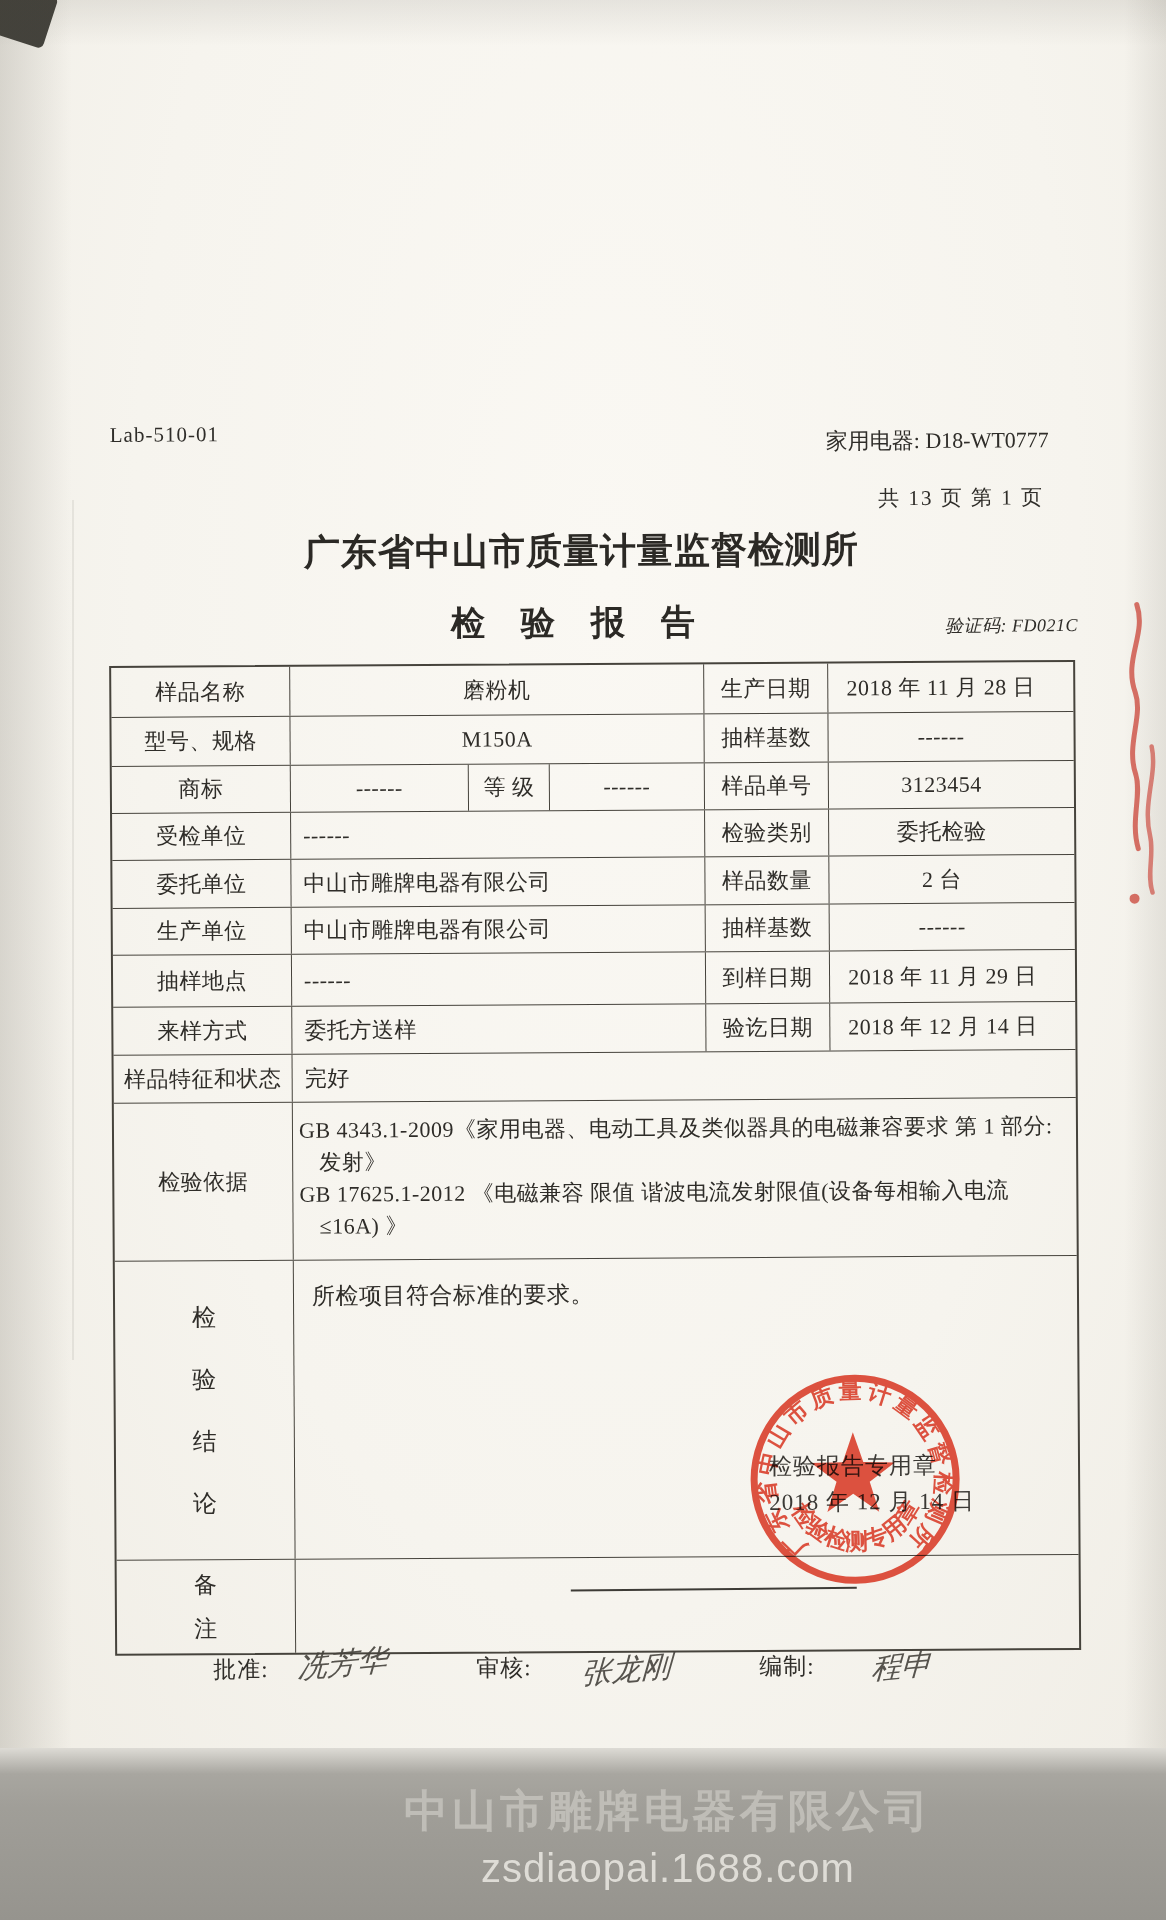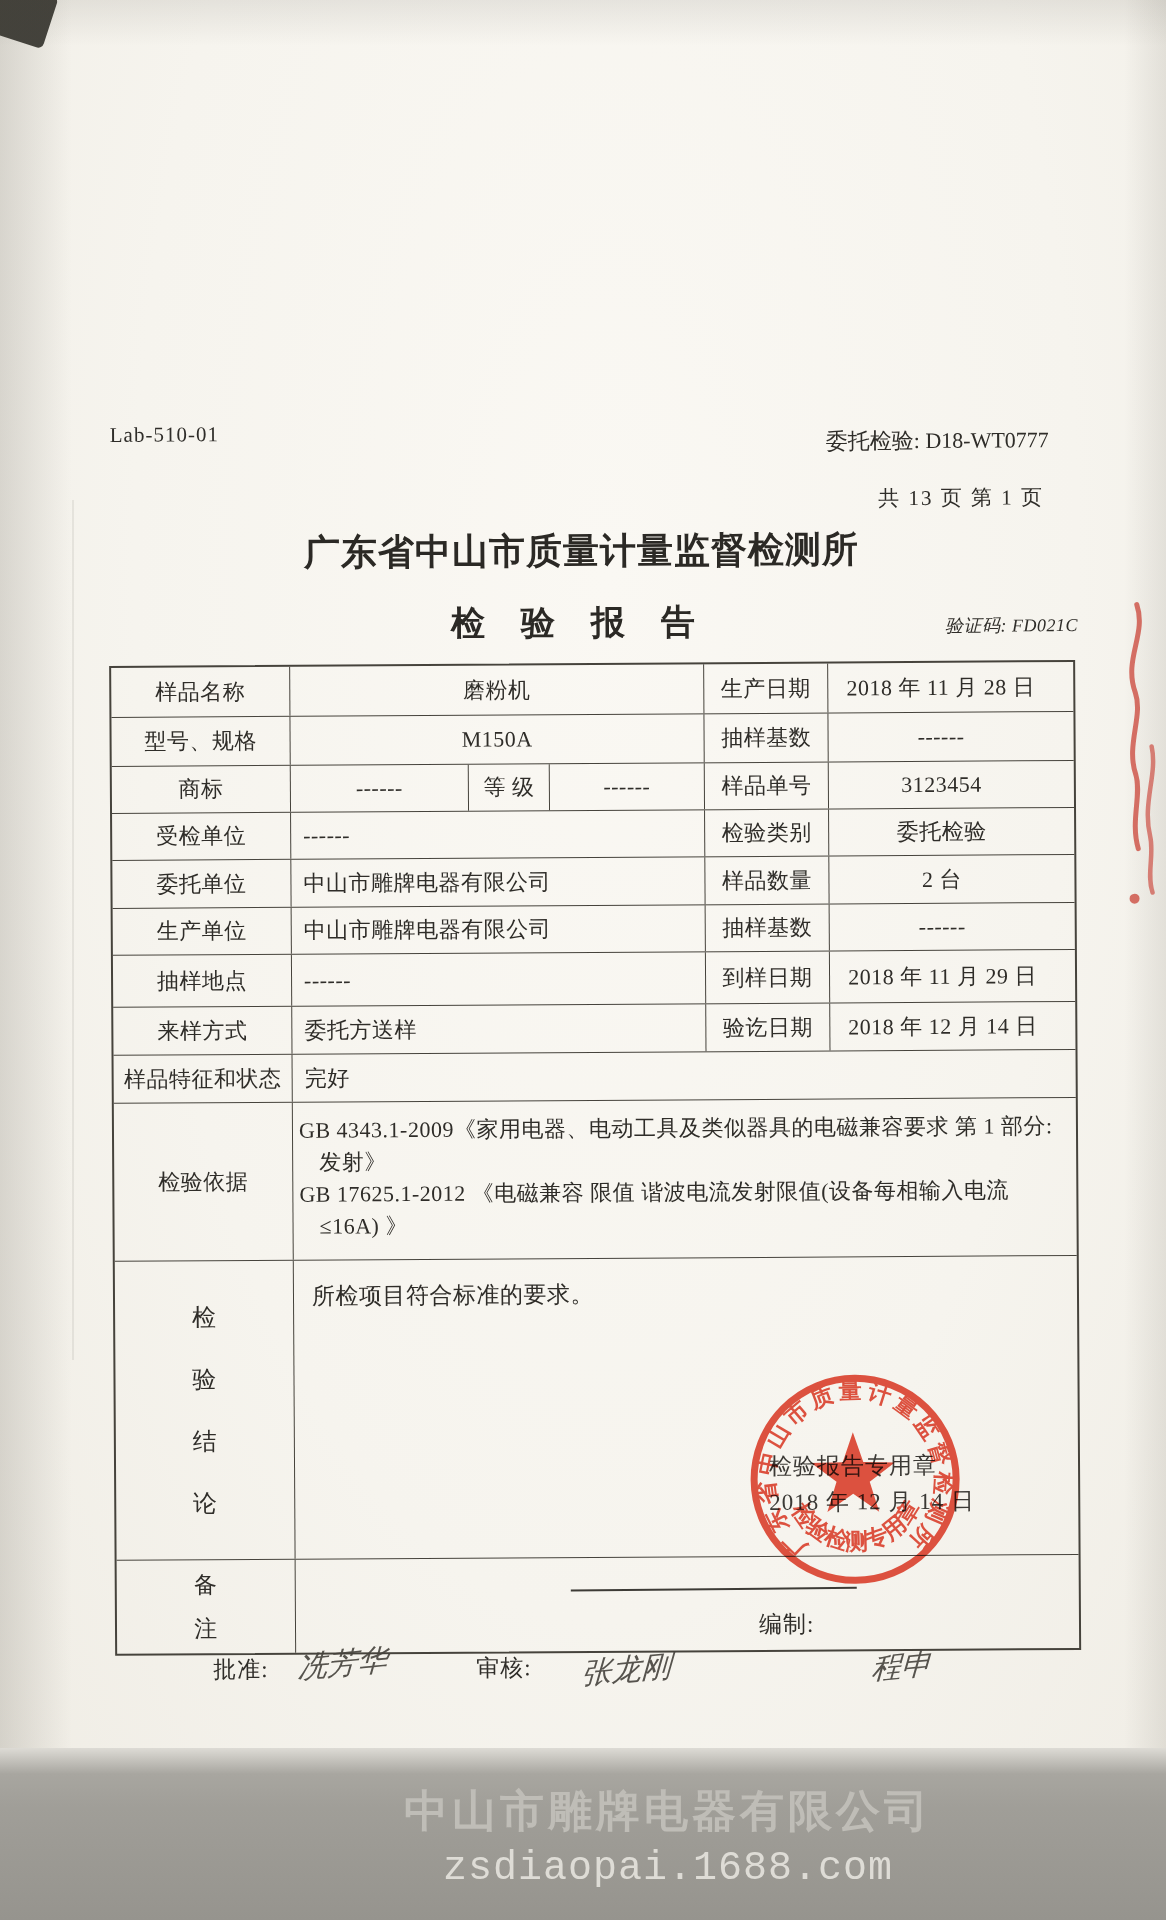--- a/index.html
+++ b/index.html
@@ -56,39 +56,39 @@
             transform:rotate(-5deg) skewX(-8deg);display:inline-block;opacity:.9;white-space:nowrap;}
   
   .margin-marks{left:1104px;top:600px;z-index:2;}
   
   .band{position:absolute;left:0;top:1748px;width:1166px;height:172px;
         background:linear-gradient(#dddbd5 0,#a8a6a0 26px,#a09e98 60px,#96948e 100%);}
   .wm-company{position:absolute;left:668px;top:34px;transform:translateX(-50%);font-size:44px;
               font-weight:bold;font-family:"Liberation Sans","DejaVu Sans",sans-serif;
               color:#bfbdb7;letter-spacing:4px;white-space:nowrap;}
   .wm-url{position:absolute;left:668px;top:98px;transform:translateX(-50%);font-size:40px;
-          font-family:Liberation Mono, monospace;color:#dedcd6;
+          font-family:Liberation Sans, sans-serif;color:#dedcd6;
           letter-spacing:1px;white-space:nowrap;}
 </style>
 </head>
 <body>
 
 <div class="page">
 
   <div class="corner-shadow"></div>
   <div class="edge-left"></div>
   <div class="edge-top"></div>
   <div class="edge-right"></div>
   <div class="crease"></div>
 
   <div class="sheet">
 
     <div class="abs form-code">Lab-510-01</div>
     <div class="abs report-no">
-      <span>委托检验:</span>
+      <span>家用电器:</span>
       <span>D18-WT0777</span>
     </div>
     <div class="abs page-info">共 13 页 第 1 页</div>
     <div class="abs org-title">广东省中山市质量计量监督检测所</div>
     <div class="abs doc-title">检验报告</div>
     <div class="abs verify">
       <span>验证码:</span>
       <span>FD021C</span>
     </div>
 
@@ -196,21 +196,21 @@
     </svg>
 
     <div class="abs sig-label" style="left:192px;top:1652px;margin-left:16px;">批准:</div>
     <div class="abs" style="left:292px;top:1642px;">
       <span class="sig-name">冼芳华</span>
     </div>
     <div class="abs sig-label" style="left:471px;top:1652px;">审核:</div>
     <div class="abs" style="left:576px;top:1650px;">
       <span class="sig-name">张龙刚</span>
     </div>
-    <div class="abs sig-label" style="left:754px;top:1610px;text-align:center;">编制:</div>
+    <div class="abs sig-label" style="left:754px;top:1652px;text-align:center;">编制:</div>
     <div class="abs" style="left:866px;top:1648px;">
       <span class="sig-name">程申</span>
     </div>
 
     <svg class="abs margin-marks" width="60" height="330" viewBox="0 0 60 330">
       <path d="M34,8 C44,38 20,62 32,96 C40,120 22,148 32,178 C38,198 26,224 34,252" stroke="#c8372b" stroke-width="5" fill="none" opacity=".7" stroke-linecap="round"></path>
       <path d="M48,150 C54,178 38,206 46,240 C50,258 42,278 48,296" stroke="#c8372b" stroke-width="4.5" fill="none" opacity=".6" stroke-linecap="round"></path>
       <circle cx="30" cy="302" r="5" fill="#c8372b" opacity=".7"></circle>
     </svg>
 

